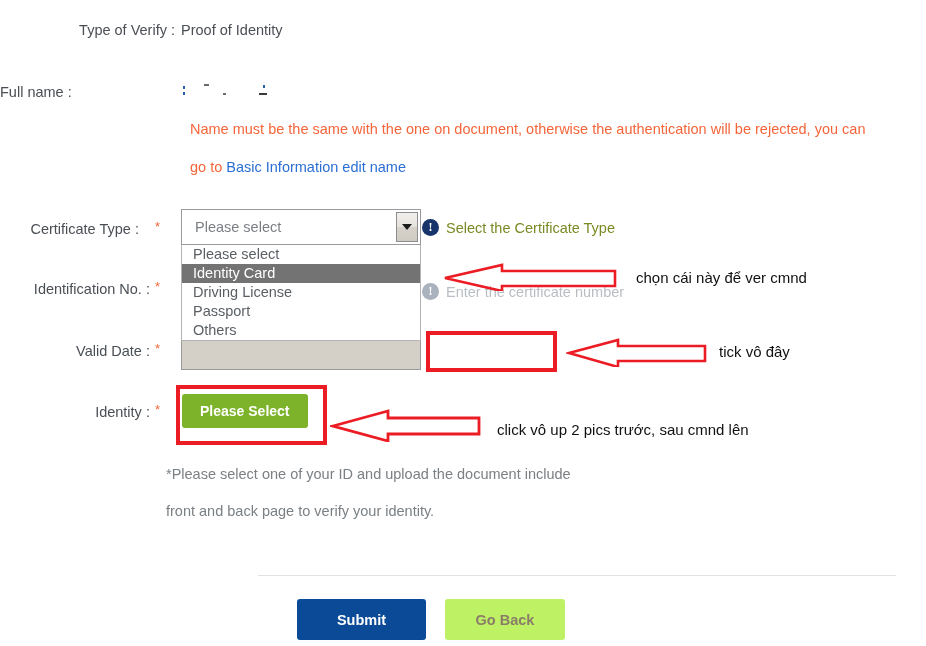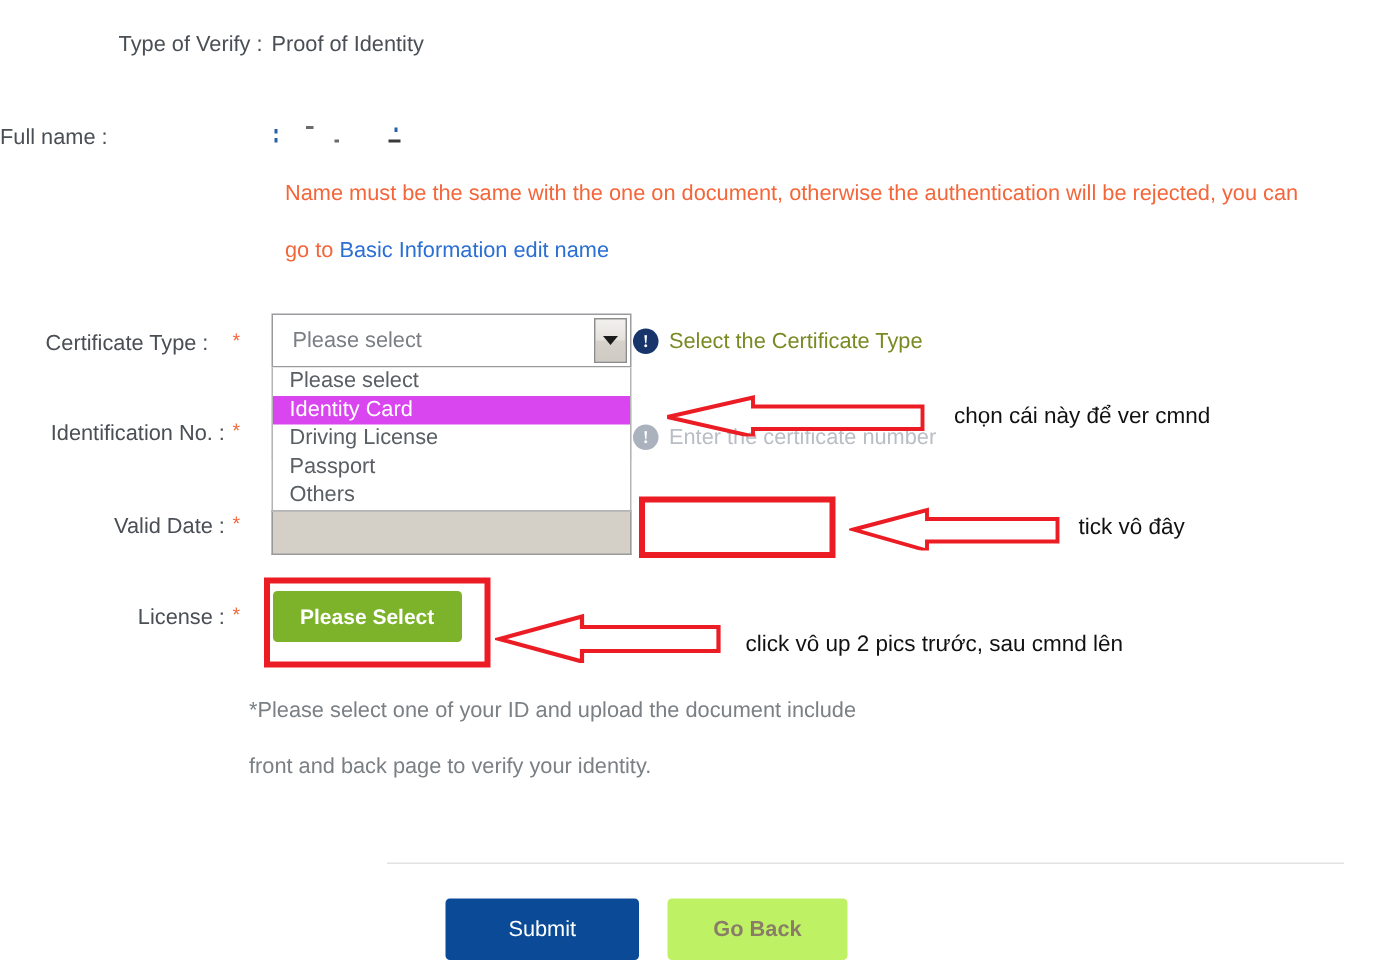--- a/index.html
+++ b/index.html
@@ -93,21 +93,21 @@
   }
   .option {
     height: 19px;
     line-height: 19px;
     padding-left: 11px;
     font-size: 14.5px;
     color: #5a5f64;
     white-space: nowrap;
   }
   .option.selected {
-    background: #d946ef;
+    background: #737373;
     color: #ffffff;
   }
 
   
   .input-disabled {
     width: 240px; height: 30px;
     background: #d4d0c8;
     border: 1px solid #9a9a9a;
     border-top: 1px solid #3b3b3b;
     box-sizing: border-box;
@@ -206,21 +206,21 @@
 
   
   .divider {
     position: absolute;
     left: 258px; top: 575px; width: 638px; height: 1px;
     background: #e2e2e2;
   }
   .btn-submit {
     background: #0a4a97;
     color: #ffffff;
-    font-weight: normal;
+    font-weight: bold;
     font-size: 14.5px;
     border: none;
     border-radius: 3px;
     width: 129px; height: 41px;
     cursor: pointer;
     font-family: "Liberation Sans", sans-serif;
   }
   .btn-goback {
     background: #bef264;
     color: #8a7d68;
@@ -300,21 +300,21 @@
 
   <div class="row" style="left:0; top:341px; width:160px; justify-content:flex-end;">
     <span class="label">Valid Date :</span>
     <span class="star" style="margin-left:5px;">*</span>
   </div>
   <div class="input-disabled" style="position:absolute; left:181px; top:340px;"></div>
 
   <div class="redbox" style="left:426px; top:331px; width:131px; height:41px;"></div>
 
   <div class="row" style="left:0; top:402px; width:160px; justify-content:flex-end;">
-    <span class="label">License :</span>
+    <span class="label">Identity :</span>
     <span class="star" style="margin-left:5px;">*</span>
   </div>
   <button class="btn-green" style="position:absolute; left:182px; top:394px;">Please Select</button>
   <div class="redbox" style="left:176px; top:385px; width:151px; height:60px;"></div>
 
   <div style="position:absolute; left:166px; top:464px;">
     <span class="note">*Please select one of your ID and upload the document include</span>
   </div>
   <div style="position:absolute; left:166px; top:501px;">
     <span class="note">front and back page to verify your identity.</span>

